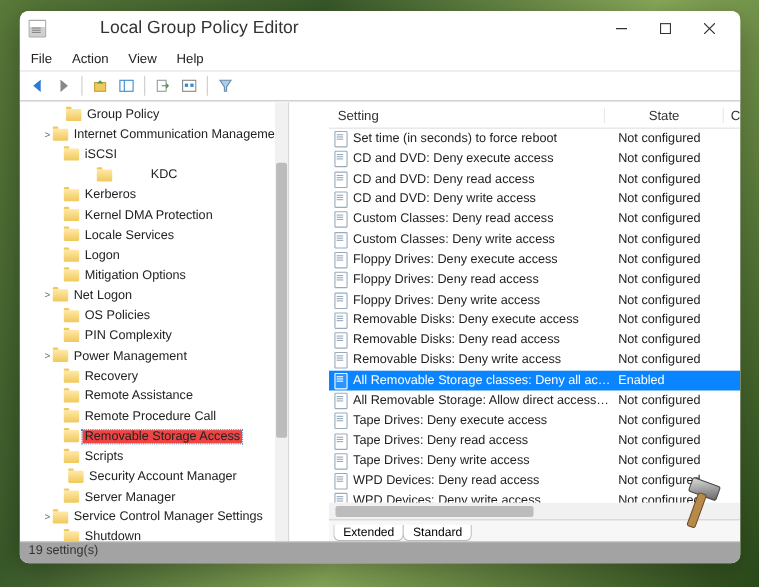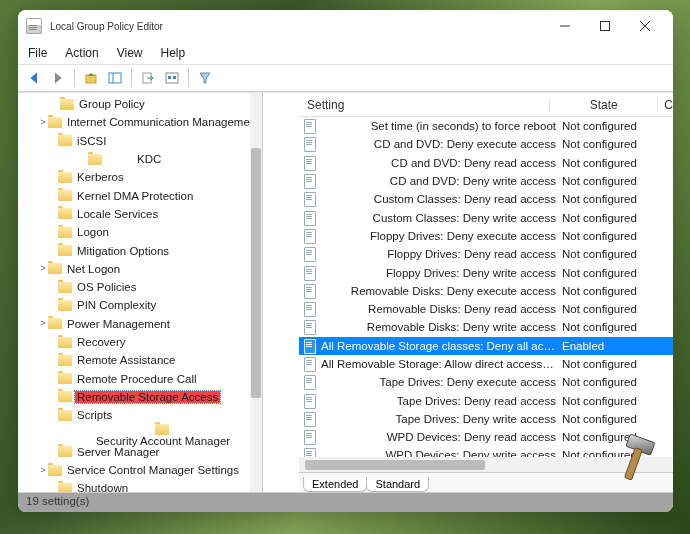--- a/index.html
+++ b/index.html
@@ -1,21 +1,21 @@
 <!DOCTYPE html>
 <html><head>
 <meta charset="utf-8">
 <style>
 * { box-sizing: border-box; margin: 0; padding: 0; font-family: "Segoe UI", Tahoma, sans-serif; }
 body { width: 690px; height: 534px; background: linear-gradient(120deg, #5a7a3a 0%, #3a5a2a 30%, #8aaa5a 60%, #2a4a1a 100%); position: relative; overflow: hidden; }
 .window { position: absolute; top: 10px; left: 18px; width: 655px; height: 502px; background: #fff; border-radius: 8px; box-shadow: 0 8px 30px rgba(0,0,0,0.3); display: flex; flex-direction: column; overflow: hidden; }
 .titlebar { display: flex; align-items: center; height: 32px; padding: 0 8px; background: #fff; }
 .titlebar .app-icon { width: 16px; height: 16px; margin-right: 8px; background: linear-gradient(#fff 40%, #d0d0d0 40%); border: 1px solid #aaa; border-radius: 1px; position: relative; }
 .titlebar .app-icon::before { content:""; position:absolute; left:2px; top:6px; width:8px; height:1px; background:#888; box-shadow: 0 2px #888, 0 4px #888; }
-.titlebar .title { font-size: 10px; color: #333; flex: 1; }
+.titlebar .title { font-size: 16px; color: #333; flex: 1; margin-left: 41px; }
 .titlebar .btn { width: 40px; height: 28px; display: flex; align-items: center; justify-content: center; cursor: pointer; }
 .titlebar .btn svg { stroke: #333; stroke-width: 1; fill: none; }
 .menubar { display: flex; padding: 2px 8px; gap: 14px; font-size: 12px; color: #222; background: #fff; }
 .menubar span { cursor: pointer; padding: 2px 2px; }
 .toolbar { display: flex; align-items: center; padding: 3px 6px; gap: 4px; border-top: 1px solid #e0e0e0; border-bottom: 1px solid #ccc; background: #fff; height: 28px; }
 .toolbar .tbtn { width: 20px; height: 20px; display: flex; align-items: center; justify-content: center; cursor: pointer; }
 .toolbar .sep { width: 1px; height: 18px; background: #ccc; margin: 0 2px; }
 .content { flex: 1; display: flex; border-top: 1px solid #e5e5e5; overflow: hidden; }
 .tree { width: 245px; border-right: 1px solid #ccc; overflow: hidden; position: relative; background: #fff; }
 .tree-inner { padding: 2px 0 2px 0; font-size: 11.5px; color: #222; }
@@ -30,21 +30,21 @@
 .details { flex: 1; display: flex; flex-direction: column; background: #fff; position: relative; overflow: hidden; padding-left: 36px; }
 .list-head { display: flex; font-size: 12px; color: #333; border-bottom: 1px solid #e0e0e0; height: 24px; align-items: center; }
 .col-setting-h { width: 255px; padding-left: 8px; border-right: 1px solid #e8e8e8; }
 .col-state-h { width: 110px; text-align: center; border-right: 1px solid #e8e8e8; }
 .col-c-h { flex: 1; padding-left: 6px; }
 .list { flex: 1; overflow: hidden; font-size: 11.5px; color: #222; }
 .row { display: flex; align-items: center; height: 18.3px; cursor: pointer; }
 .row .icon { width: 14px; height: 14px; margin: 0 4px 0 4px; flex-shrink: 0; position: relative; }
 .row .icon::before { content:""; position:absolute; left:1px; top:0; width:10px; height:13px; background:#fff; border:1px solid #9ab; border-radius:1px; }
 .row .icon::after { content:""; position:absolute; left:3px; top:3px; width:6px; height:1px; background:#9ab; box-shadow:0 2px #9ab, 0 4px #9ab; }
-.row .setting { width: 235px; white-space: nowrap; overflow: hidden; text-overflow: ellipsis; text-align: right; }
+.row .setting { width: 235px; white-space: nowrap; overflow: hidden; text-overflow: ellipsis; }
 .row .state { width: 110px; text-align: left; padding-left: 6px; white-space: nowrap; }
 .row.selected { background: #0a84ff; color: #fff; }
 .row.selected .icon::before { border-color: #fff; background: #2a94ff; }
 .row.selected .icon::after { background: #fff; box-shadow:0 2px #fff, 0 4px #fff; }
 .hscroll { height: 15px; background: #f1f1f1; display: flex; align-items: center; position: relative; }
 .hscroll .hthumb { position: absolute; left: 6px; height: 10px; width: 180px; background: #bcbcbc; border-radius: 2px; }
 .tabs { height: 20px; display: flex; align-items: flex-end; font-size: 11px; padding-left: 4px; gap: 0; border-top: 1px solid #ccc; background: #f7f7f7; }
 .tab { border: 1px solid #bbb; border-top: none; padding: 1px 8px; background: #fff; cursor: pointer; border-radius: 0 0 6px 6px; margin-right: -1px; position:relative; }
 .tab:first-child { border-left: 1px solid #bbb; }
 .tab::before, .tab::after { content:""; }
@@ -214,21 +214,21 @@
           <div class="tree-row selected" style="padding-left: 30px;">
             <span class="exp"></span>
             <span class="folder"></span>
             <span class="label">Removable Storage Access</span>
           </div>
           <div class="tree-row" style="padding-left: 30px;">
             <span class="exp"></span>
             <span class="folder"></span>
             <span class="label">Scripts</span>
           </div>
-          <div class="tree-row" style="padding-left: 46px; flex-direction: column;">
+          <div class="tree-row" style="padding-left: 34px;">
             <span class="exp"></span>
             <span class="folder"></span>
             <span class="label">Security Account Manager</span>
           </div>
           <div class="tree-row" style="padding-left: 30px;">
             <span class="exp"></span>
             <span class="folder"></span>
             <span class="label">Server Manager</span>
           </div>
           <div class="tree-row" style="padding-left: 20px;">

